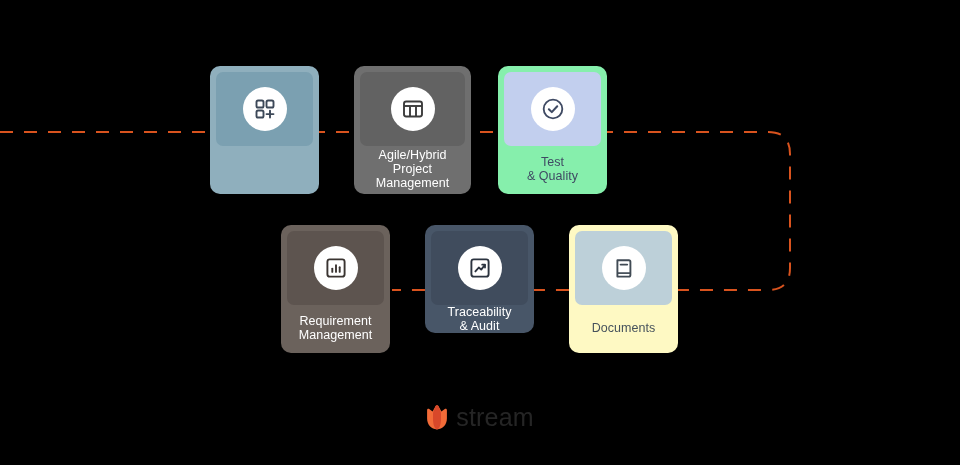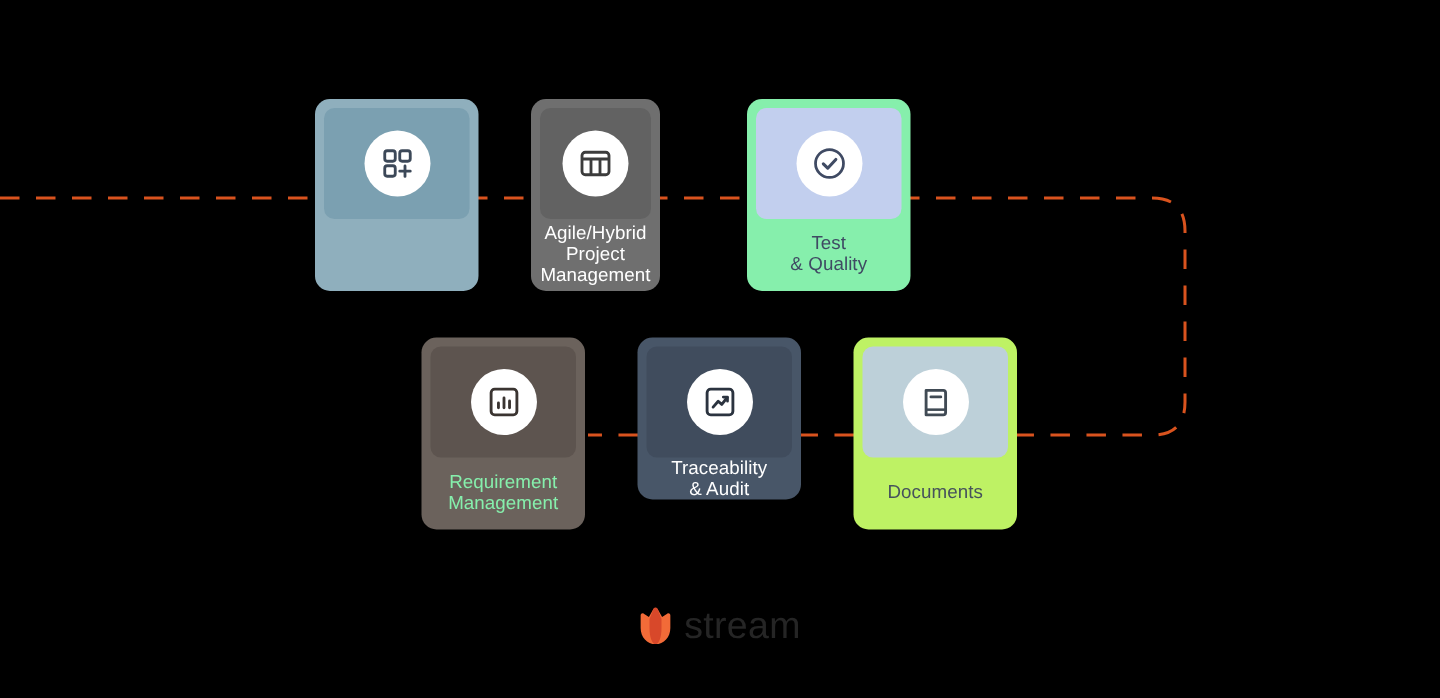--- a/index.html
+++ b/index.html
@@ -109,21 +109,21 @@
         <svg width="24" height="24" viewBox="0 0 24 24" fill="none">
           <rect x="3.5" y="3.5" width="7" height="7" rx="1.6" stroke="currentColor" stroke-width="1.9"></rect>
           <rect x="13.5" y="3.5" width="7" height="7" rx="1.6" stroke="currentColor" stroke-width="1.9"></rect>
           <rect x="3.5" y="13.5" width="7" height="7" rx="1.6" stroke="currentColor" stroke-width="1.9"></rect>
           <path d="M17 13.6 v7 M13.5 17.1 h7" stroke="currentColor" stroke-width="1.9" stroke-linecap="round"></path>
         </svg>
       </div>
     </div>
   </div>
 
-  <div class="card" style="left: 354px; top: 66px; width: 86px; height: 128px; background: rgb(111, 111, 111);">
+  <div class="card" style="left: 354px; top: 66px; width: 117px; height: 128px; background: rgb(111, 111, 111);">
     <div class="card-panel" style="background: rgb(98, 98, 98);">
       <div class="icon-bubble" style="color: rgb(60, 60, 60);">
         <svg width="24" height="24" viewBox="0 0 24 24" fill="none">
           <rect x="3" y="4.5" width="18" height="15" rx="2.2" stroke="currentColor" stroke-width="1.9"></rect>
           <path d="M3 9 h18" stroke="currentColor" stroke-width="1.9"></path>
           <path d="M9 9.2 v10.3 M15 9.2 v10.3" stroke="currentColor" stroke-width="1.9"></path>
         </svg>
       </div>
     </div>
     <div class="card-label" style="color: rgb(255, 255, 255);">Agile/Hybrid
@@ -149,39 +149,39 @@
     <div class="card-panel" style="background: rgb(93, 84, 79);">
       <div class="icon-bubble" style="color: rgb(58, 52, 49);">
         <svg width="24" height="24" viewBox="0 0 24 24" fill="none">
           <rect x="3.4" y="3.4" width="17.2" height="17.2" rx="2.4" stroke="currentColor" stroke-width="1.9"></rect>
           <path d="M8.3 15.9 v-3.3" stroke="currentColor" stroke-width="1.9" stroke-linecap="round"></path>
           <path d="M12 15.9 v-6.6" stroke="currentColor" stroke-width="1.9" stroke-linecap="round"></path>
           <path d="M15.7 15.9 v-4.6" stroke="currentColor" stroke-width="1.9" stroke-linecap="round"></path>
         </svg>
       </div>
     </div>
-    <div class="card-label" style="color: #86efac;">Requirement
+    <div class="card-label" style="color: #ffffff;">Requirement
 Management</div>
   </div>
 
   <div class="card" style="left: 425px; top: 225px; width: 109px; height: 108px; background: rgb(72, 86, 104);">
     <div class="card-panel" style="background: rgb(64, 76, 93);">
       <div class="icon-bubble" style="color: rgb(43, 51, 63);">
         <svg width="24" height="24" viewBox="0 0 24 24" fill="none">
           <rect x="3.4" y="3.4" width="17.2" height="17.2" rx="2.4" stroke="currentColor" stroke-width="1.9"></rect>
           <path d="M7.4 15.4 l3.4 -3.9 l2.4 2.1 l3.6 -4.6" stroke="currentColor" stroke-width="1.9" stroke-linecap="round" stroke-linejoin="round"></path>
           <path d="M14.2 8.7 h2.8 v2.8" stroke="currentColor" stroke-width="1.8" stroke-linecap="round" stroke-linejoin="round"></path>
         </svg>
       </div>
     </div>
     <div class="card-label" style="color: rgb(255, 255, 255);">Traceability
 &amp; Audit</div>
   </div>
 
-  <div class="card" style="left: 569px; top: 225px; width: 109px; height: 128px; background: #bef264;">
+  <div class="card" style="left: 569px; top: 225px; width: 109px; height: 128px; background: #fef9c3;">
     <div class="card-panel" style="background: rgb(189, 208, 217);">
       <div class="icon-bubble" style="color: rgb(64, 74, 84);">
         <svg width="24" height="24" viewBox="0 0 24 24" fill="none">
           <path d="M5.4 4.2 h11.4 a1.6 1.6 0 0 1 1.6 1.6 v13.2 a1.6 1.6 0 0 1 -1.6 1.6 h-11.4 z" stroke="currentColor" stroke-width="1.9" stroke-linejoin="round"></path>
           <path d="M5.4 17.1 h13" stroke="currentColor" stroke-width="1.7"></path>
           <path d="M8.6 8.6 h6.6" stroke="currentColor" stroke-width="1.9" stroke-linecap="round"></path>
         </svg>
       </div>
     </div>
     <div class="card-label" style="color: rgb(70, 82, 92);">Documents</div>

